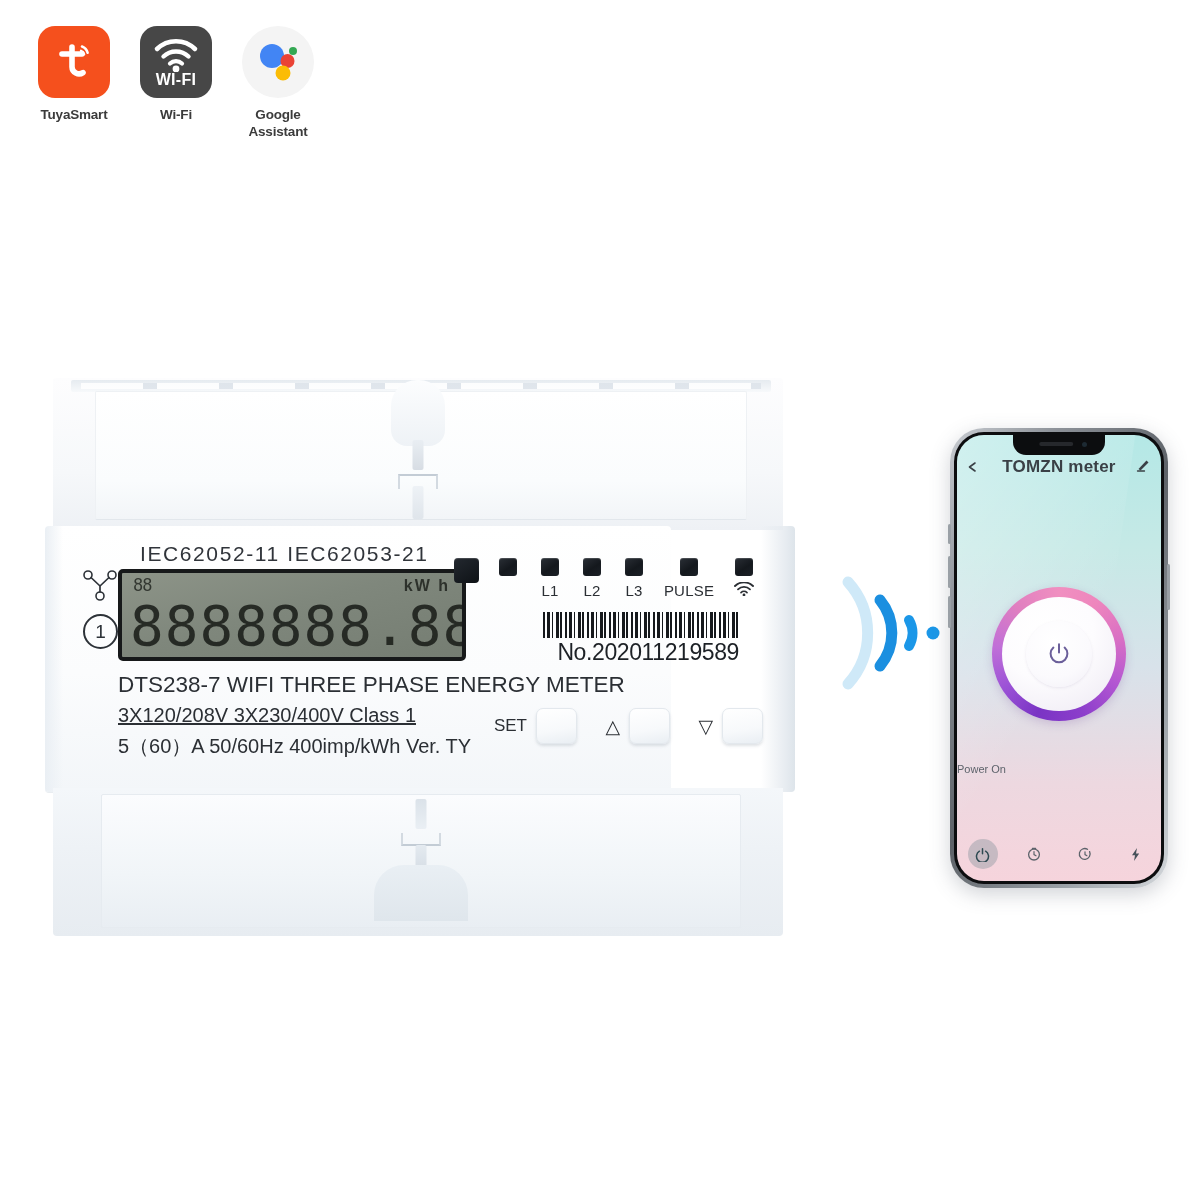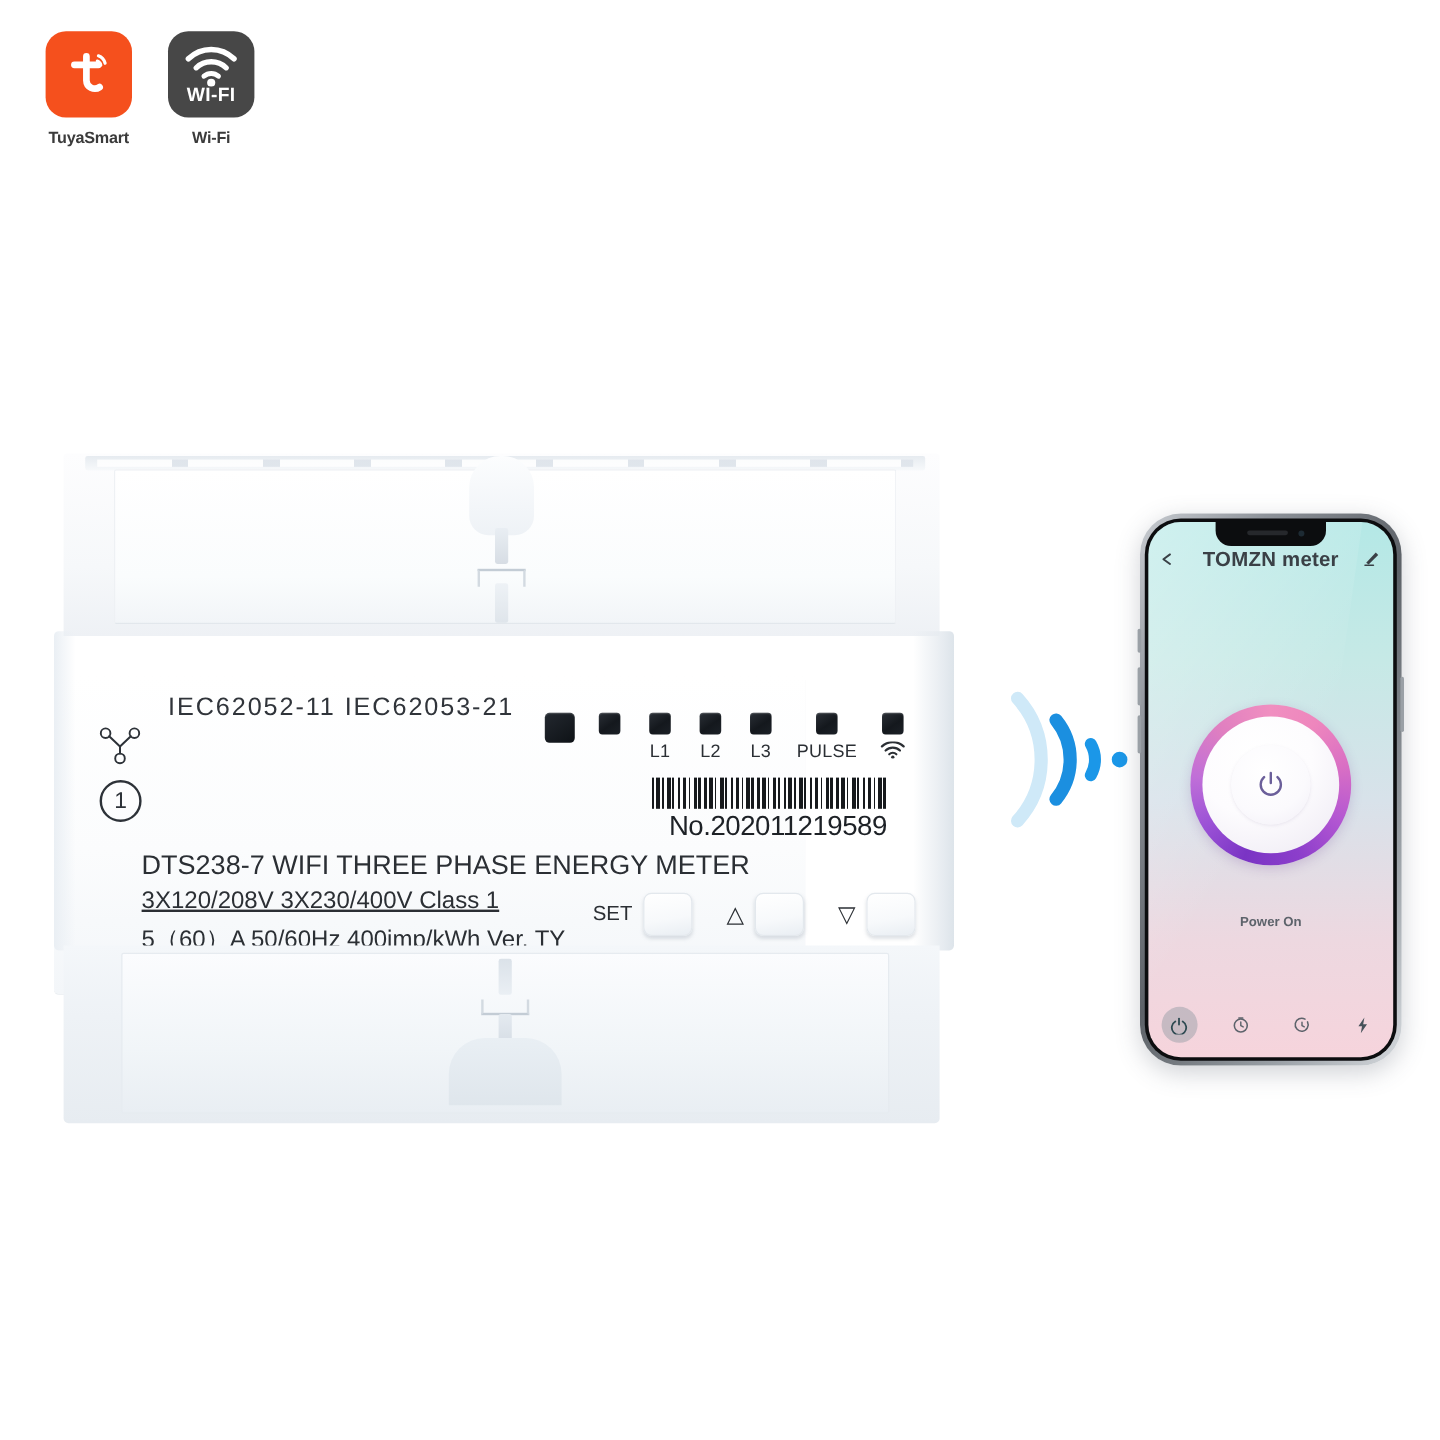--- a/index.html
+++ b/index.html
@@ -82,21 +82,20 @@
     position:absolute;left:50%;top:108px;transform:translateX(-50%);
     width:11px;height:33px;background:linear-gradient(180deg,#eef2f6,#dfe5eb);border-radius:2px;
   }
 
   
   .face{
     position:absolute;left:0;top:148px;width:626px;height:266px;
     background:linear-gradient(180deg,#ffffff 0%,#fbfcfd 55%,#f3f6f9 100%);
     border-radius:4px;
     box-shadow:0 1px 0 #e9edf1;
-    margin-top:36px;
   }
   .face-right-shade{
     position:absolute;right:0;top:148px;width:34px;height:266px;
     background:linear-gradient(90deg,rgba(225,231,237,0) 0%,#e6ebf0 75%,#dde4ea 100%);
     border-radius:0 4px 4px 0;
   }
   .face-left-shade{
     position:absolute;left:0;top:148px;width:18px;height:266px;
     background:linear-gradient(270deg,rgba(230,236,241,0) 0%,#eaeff4 100%);
     border-radius:4px 0 0 4px;
@@ -279,22 +278,22 @@
     background:radial-gradient(circle at 38% 30%,#ffffff 0%,#fdfcfe 45%,#f3f0f7 78%,#ece8f2 100%);
   }
   .power-dome{
     position:absolute;left:50%;top:50%;transform:translate(-50%,-50%);
     width:66px;height:66px;border-radius:50%;
     background:radial-gradient(circle at 42% 32%,#ffffff 0%,#fbfafd 60%,#f1eef6 100%);
     box-shadow:0 1px 3px rgba(150,140,170,.18);
     display:flex;align-items:center;justify-content:center;
   }
   .status-text{
-    position:absolute;left:0;right:0;top:328px;text-align:center;z-index:3;
-    font-size:11px;color:#5d636b;font-weight:bold;
+    position:absolute;left:0;right:0;top:328px;text-align:left;z-index:3;
+    font-size:11px;color:#5d636b;
   }
   .tabbar{
     position:absolute;left:0;right:0;bottom:10px;height:34px;z-index:3;
     display:flex;align-items:center;
   }
   .tab{flex:1;display:flex;align-items:center;justify-content:center;}
   .tab-hl{
     width:30px;height:30px;border-radius:50%;
     background:rgba(105,130,140,.33);
     display:flex;align-items:center;justify-content:center;
@@ -332,20 +331,31 @@
         <path d="M10.5 18.5 a18 18 0 0 1 25 0" stroke="#fff" stroke-width="4.4" fill="none" stroke-linecap="round"></path>
         <path d="M17 25.5 a9 9 0 0 1 12 0" stroke="#fff" stroke-width="4.2" fill="none" stroke-linecap="round"></path>
         <circle cx="23" cy="31" r="3.4" fill="#fff"></circle>
       </svg>
       <span class="wifi-word">WI-FI</span>
     </div>
     <div class="badge-label">Wi-Fi</div>
   </div>
 
 
+  <div class="badge">
+    <div class="badge-tile round tile-plain">
+      <svg width="54" height="54" viewBox="0 0 54 54" aria-hidden="true">
+        <circle cx="21" cy="21" r="12" fill="#4285f4"></circle>
+        <circle cx="36.5" cy="26" r="7" fill="#ea4335"></circle>
+        <circle cx="32" cy="38" r="7.5" fill="#fbbc05"></circle>
+        <circle cx="42" cy="16" r="4" fill="#34a853"></circle>
+      </svg>
+    </div>
+    <div class="badge-label">Google Assistant</div>
+  </div>
 
 </div>
 
 <div id="meter">
 
   <div class="cover-top">
     <div class="cover-top-rail"></div>
     <div class="cover-top-inner"></div>
     <div class="latch-top"></div>
     <div class="latch-stem-a"></div>
@@ -361,20 +371,25 @@
       <svg width="36" height="34" viewBox="0 0 36 34" aria-hidden="true">
         <circle cx="6" cy="7" r="4" fill="none" stroke="#2d3238" stroke-width="1.6"></circle>
         <circle cx="30" cy="7" r="4" fill="none" stroke="#2d3238" stroke-width="1.6"></circle>
         <circle cx="18" cy="28" r="4" fill="none" stroke="#2d3238" stroke-width="1.6"></circle>
         <path d="M9 9.5 L18 18 L27 9.5 M18 18 L18 24" stroke="#2d3238" stroke-width="1.7" fill="none" stroke-linecap="round" stroke-linejoin="round"></path>
       </svg>
     </div>
 
     <div class="class-circle">1</div>
 
+    <div class="lcd">
+      <div class="lcd-mini">88</div>
+      <div class="lcd-unit">kW h</div>
+      <div class="lcd-digits">8888888.88</div>
+    </div>
 
     <div class="model-line">DTS238-7  WIFI THREE PHASE ENERGY METER</div>
     <div class="spec-line1">3X120/208V   3X230/400V  Class 1</div>
     <div class="spec-line2">5（60）A   50/60Hz    400imp/kWh        Ver. TY</div>
 
     <div class="led-strip">
       <div class="led-row">
         <div class="led-cell">
           <div class="led big"></div>
         </div>

